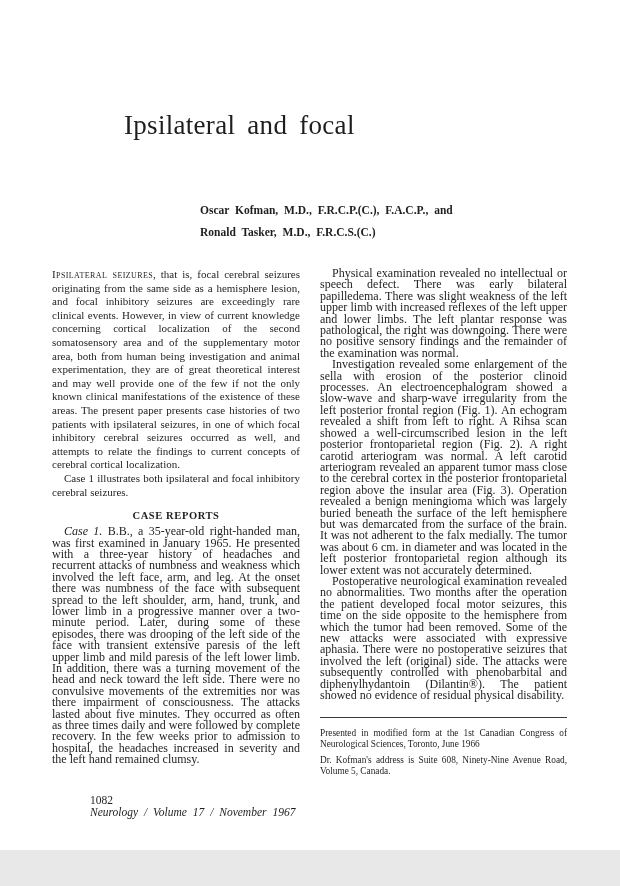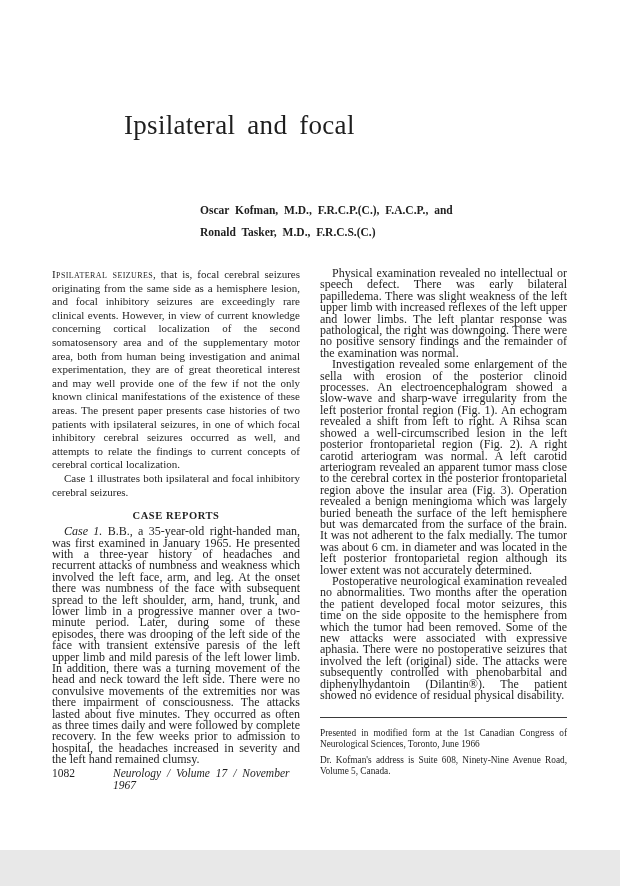--- a/index.html
+++ b/index.html
@@ -56,25 +56,26 @@
     border-top: 1.2px solid #3a3a3a;
     margin: 16px 0 10px 0;
   }
   .footnote {
     font-size: 9.3px;
     line-height: 11px;
     margin-bottom: 5px;
     text-align: justify;
   }
   .footer-row {
-    margin-top: 1px;
+    margin-top: 28px;
     font-size: 11.5px;
     text-align: left;
     display: flex;
     align-items: baseline;
+    flex-direction: column;
   }
   .journal-line {
     font-style: italic;
     margin-left: 38px;
     word-spacing: 3px;
   }
 </style>
 </head>
 <body>
 

